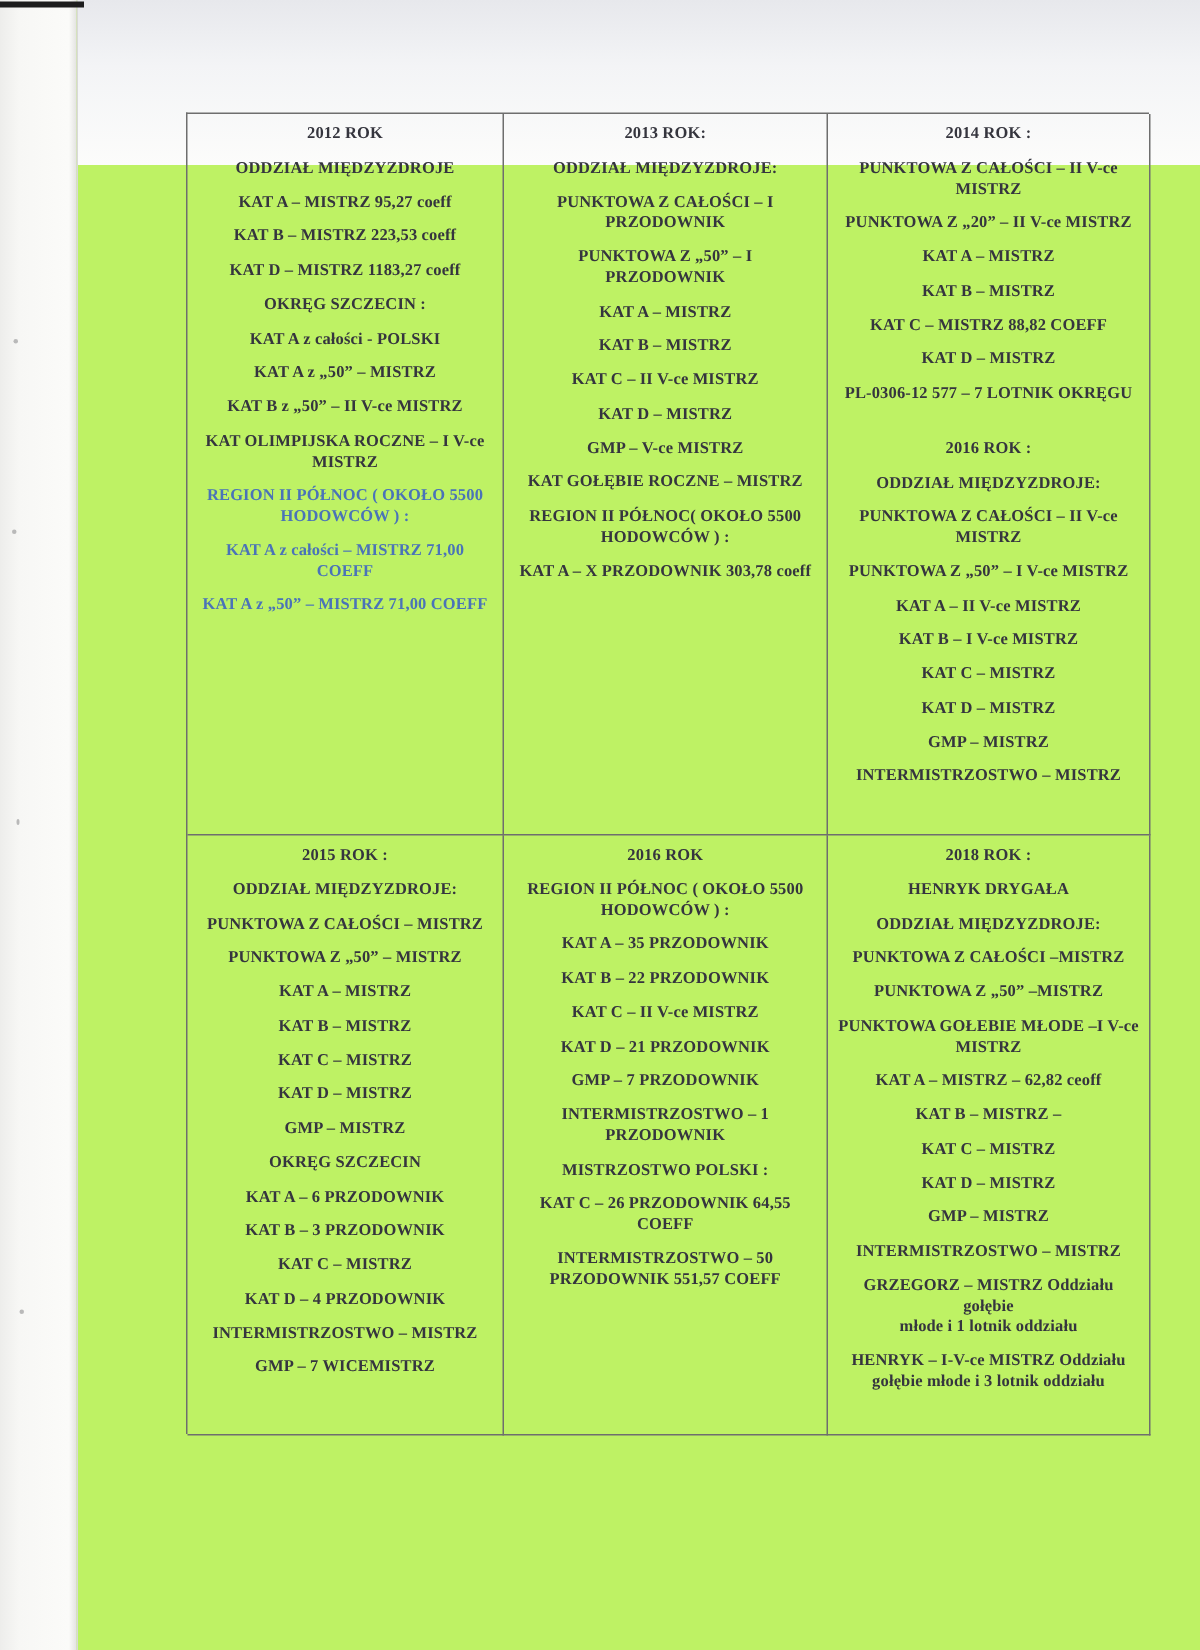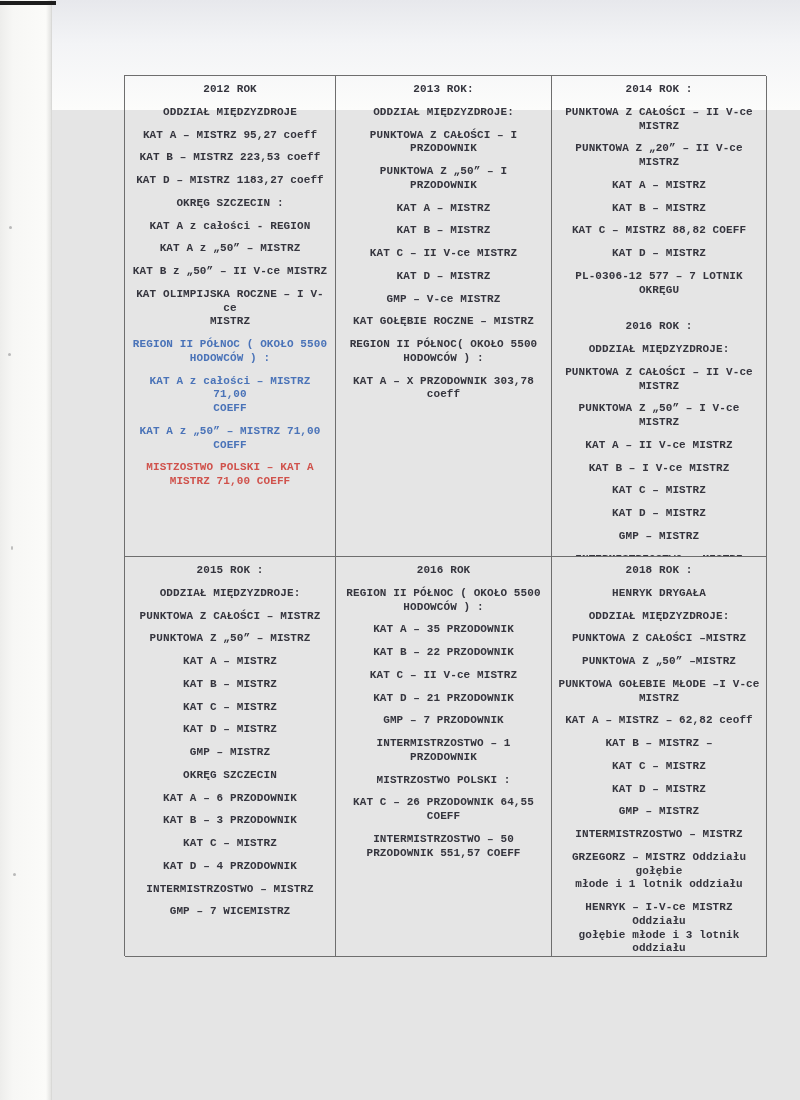--- a/index.html
+++ b/index.html
@@ -6,22 +6,21 @@
   html, body { margin: 0; padding: 0; }
   body {
     width: 800px; height: 1100px;
     background: #ffffff;
     font-family: "Liberation Serif", "DejaVu Serif", serif;
     position: relative;
     overflow: hidden;
   }
   .page {
     position: absolute; inset: 0;
-    background: #e5e5e5;
-    font-family: Liberation Mono, monospace;
+    background: #bef264;
   }
   
   .top-band {
     position: absolute; left: 52px; top: 0; right: 0; height: 110px;
     background: linear-gradient(to bottom, #e7e8ec 0%, #f3f4f6 40%, #fcfcfb 100%);
   }
   
   .left-strip {
     position: absolute; left: 0; top: 0; width: 52px; height: 1100px;
     background: linear-gradient(to right, #ededeb 0%, #f7f7f5 25%, #fbfbf9 90%, #e3e3e1 100%);
@@ -82,32 +81,30 @@
   <div class="speck s4"></div>
 
   <div class="grid">
     <div class="cell">
         <p class="line">2012 ROK</p>
         <p class="line">ODDZIAŁ MIĘDZYZDROJE</p>
         <p class="line">KAT A – MISTRZ 95,27 coeff</p>
         <p class="line">KAT B – MISTRZ 223,53 coeff</p>
         <p class="line">KAT D – MISTRZ 1183,27 coeff</p>
         <p class="line">OKRĘG SZCZECIN :</p>
-        <p class="line">KAT A z całości - REGION</p>
+        <p class="line">KAT A z całości - POLSKI</p>
         <p class="line">KAT A z „50” – MISTRZ</p>
         <p class="line">KAT B z „50” – II V-ce MISTRZ</p>
         <p class="line">KAT OLIMPIJSKA ROCZNE – I V-ce
 MISTRZ</p>
         <p class="line" style="color: rgb(74, 115, 184);">REGION II PÓŁNOC ( OKOŁO 5500
 HODOWCÓW ) :</p>
         <p class="line" style="color: rgb(74, 115, 184); text-align: center;">KAT A z całości – MISTRZ 71,00
 COEFF</p>
         <p class="line" style="color: rgb(74, 115, 184);">KAT A z „50” – MISTRZ 71,00 COEFF</p>
-        <p class="line" style="color: rgb(208, 82, 76);">MISTZOSTWO POLSKI – KAT A
-MISTRZ 71,00 COEFF</p>
       </div>
     <div class="cell">
         <p class="line">2013 ROK:</p>
         <p class="line">ODDZIAŁ MIĘDZYZDROJE:</p>
         <p class="line">PUNKTOWA Z CAŁOŚCI – I
 PRZODOWNIK</p>
         <p class="line">PUNKTOWA Z „50” – I
 PRZODOWNIK</p>
         <p class="line">KAT A – MISTRZ</p>
         <p class="line">KAT B – MISTRZ</p>

